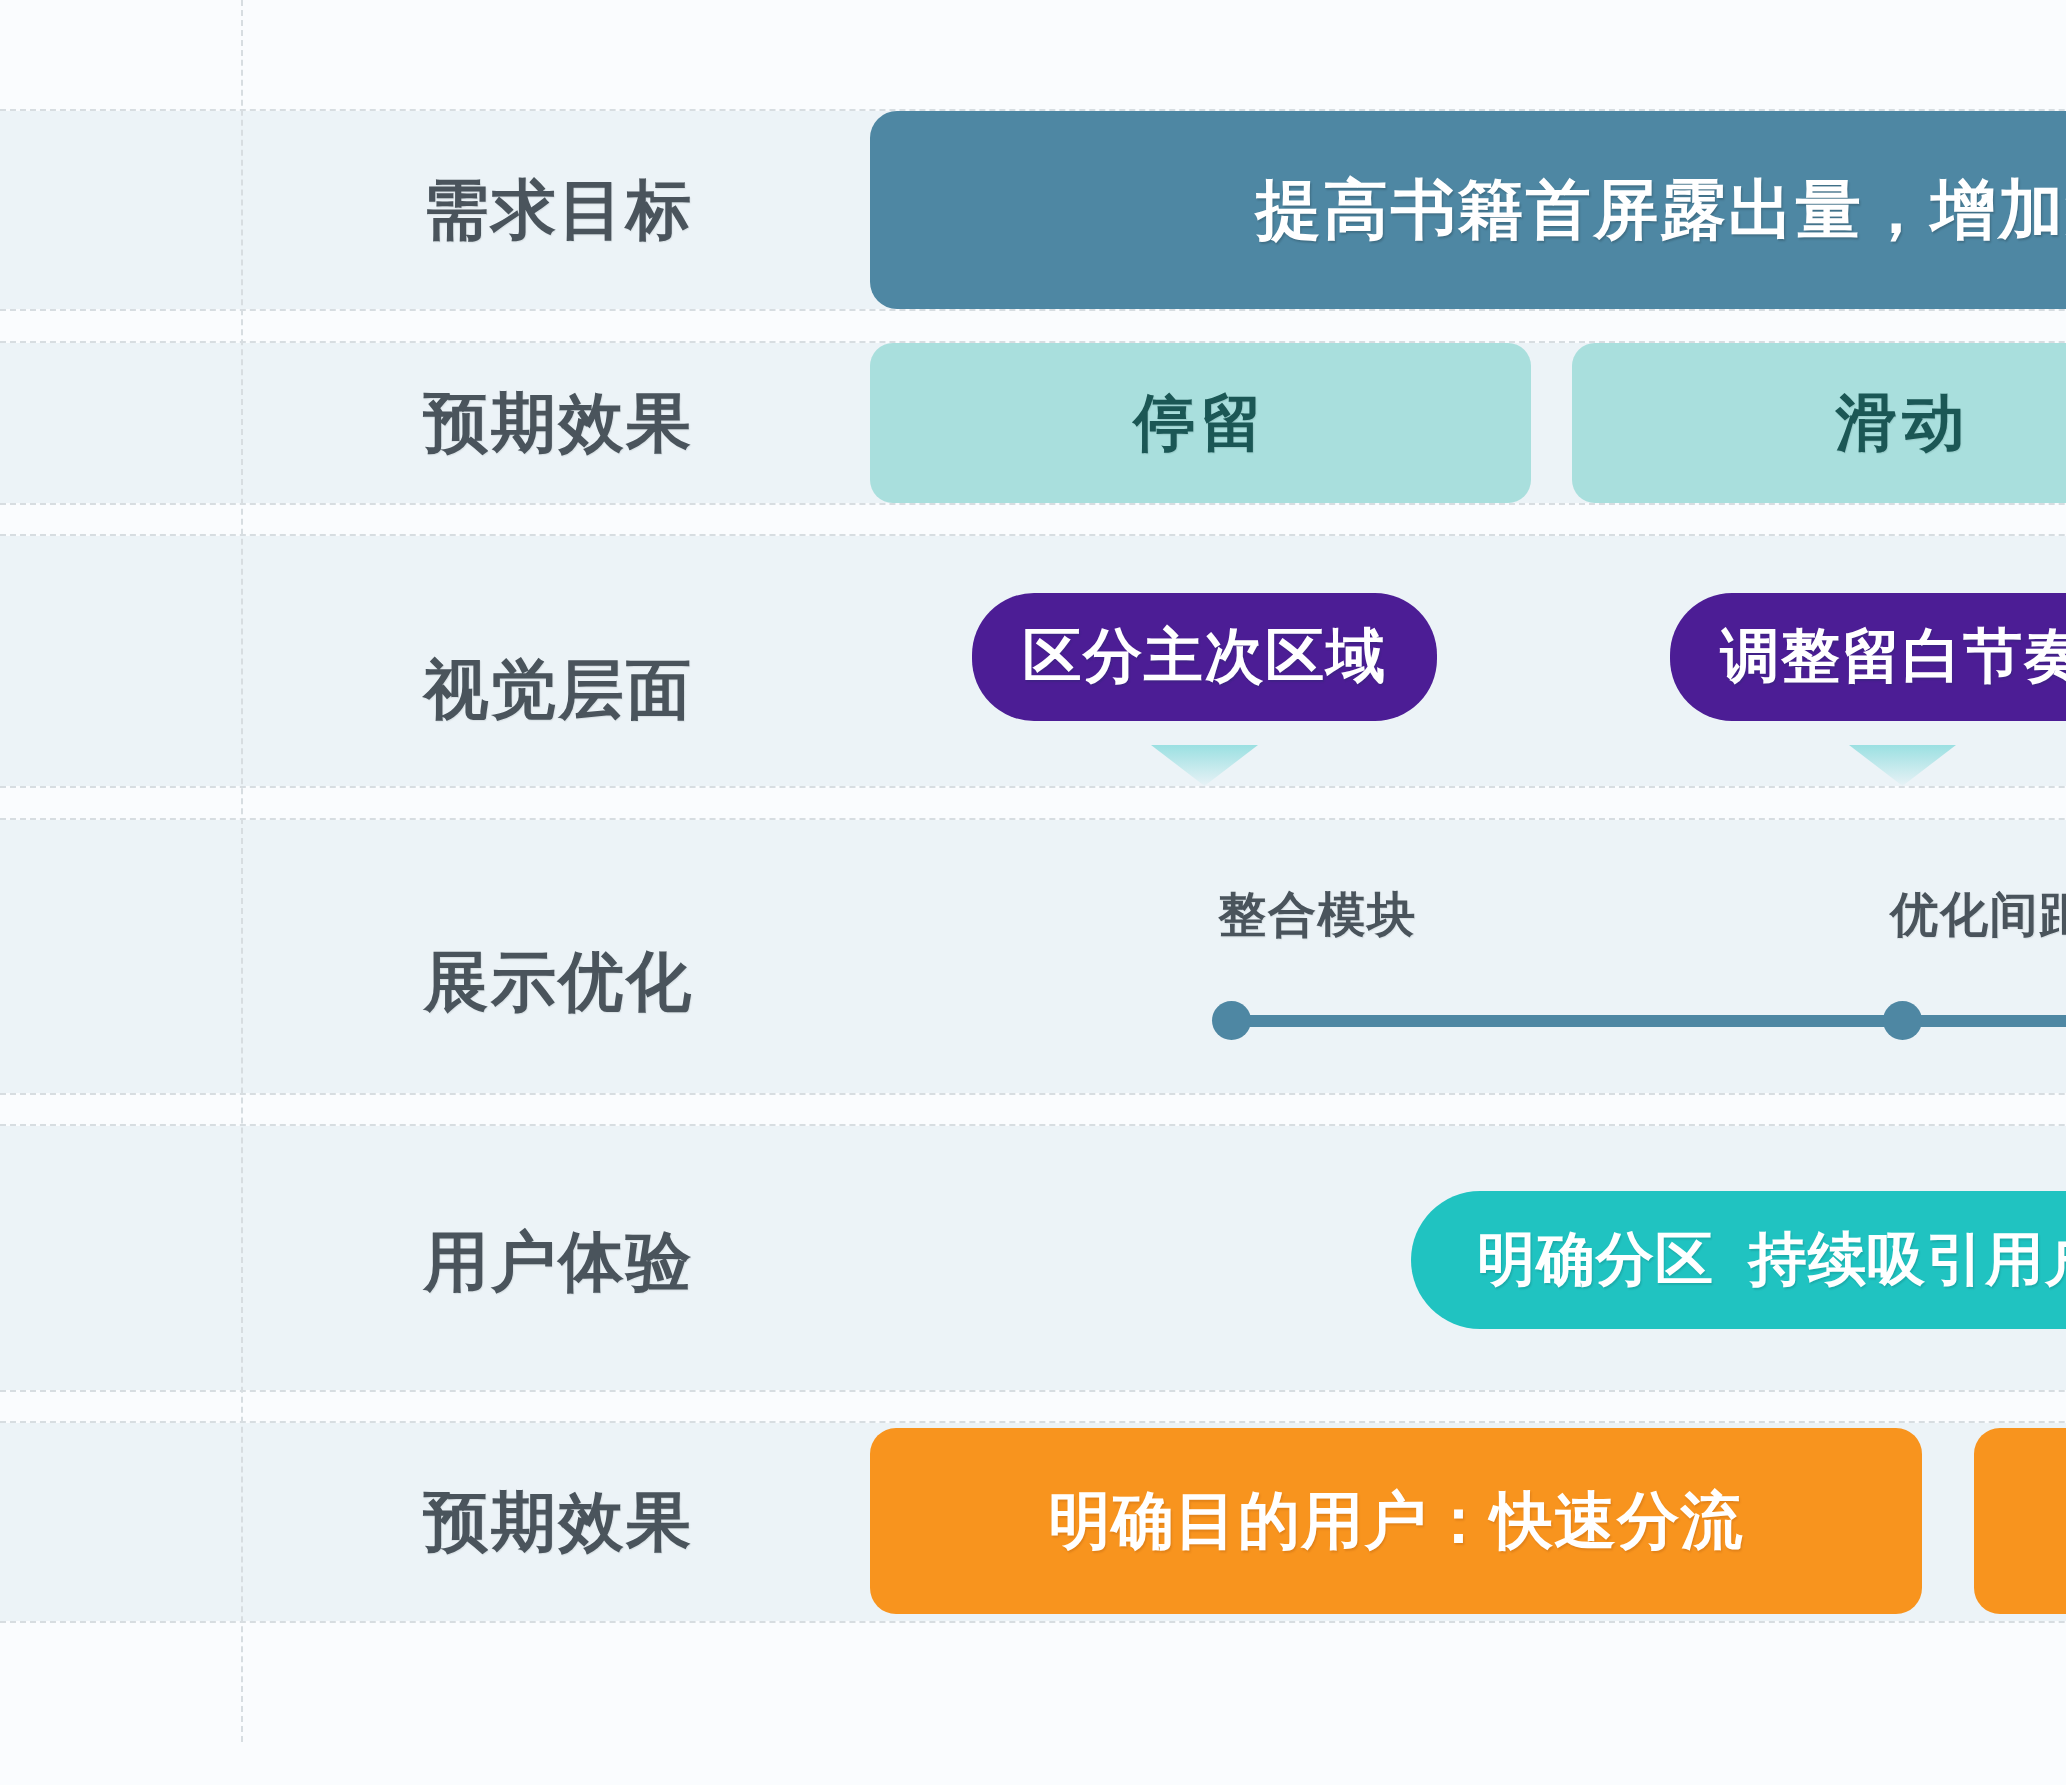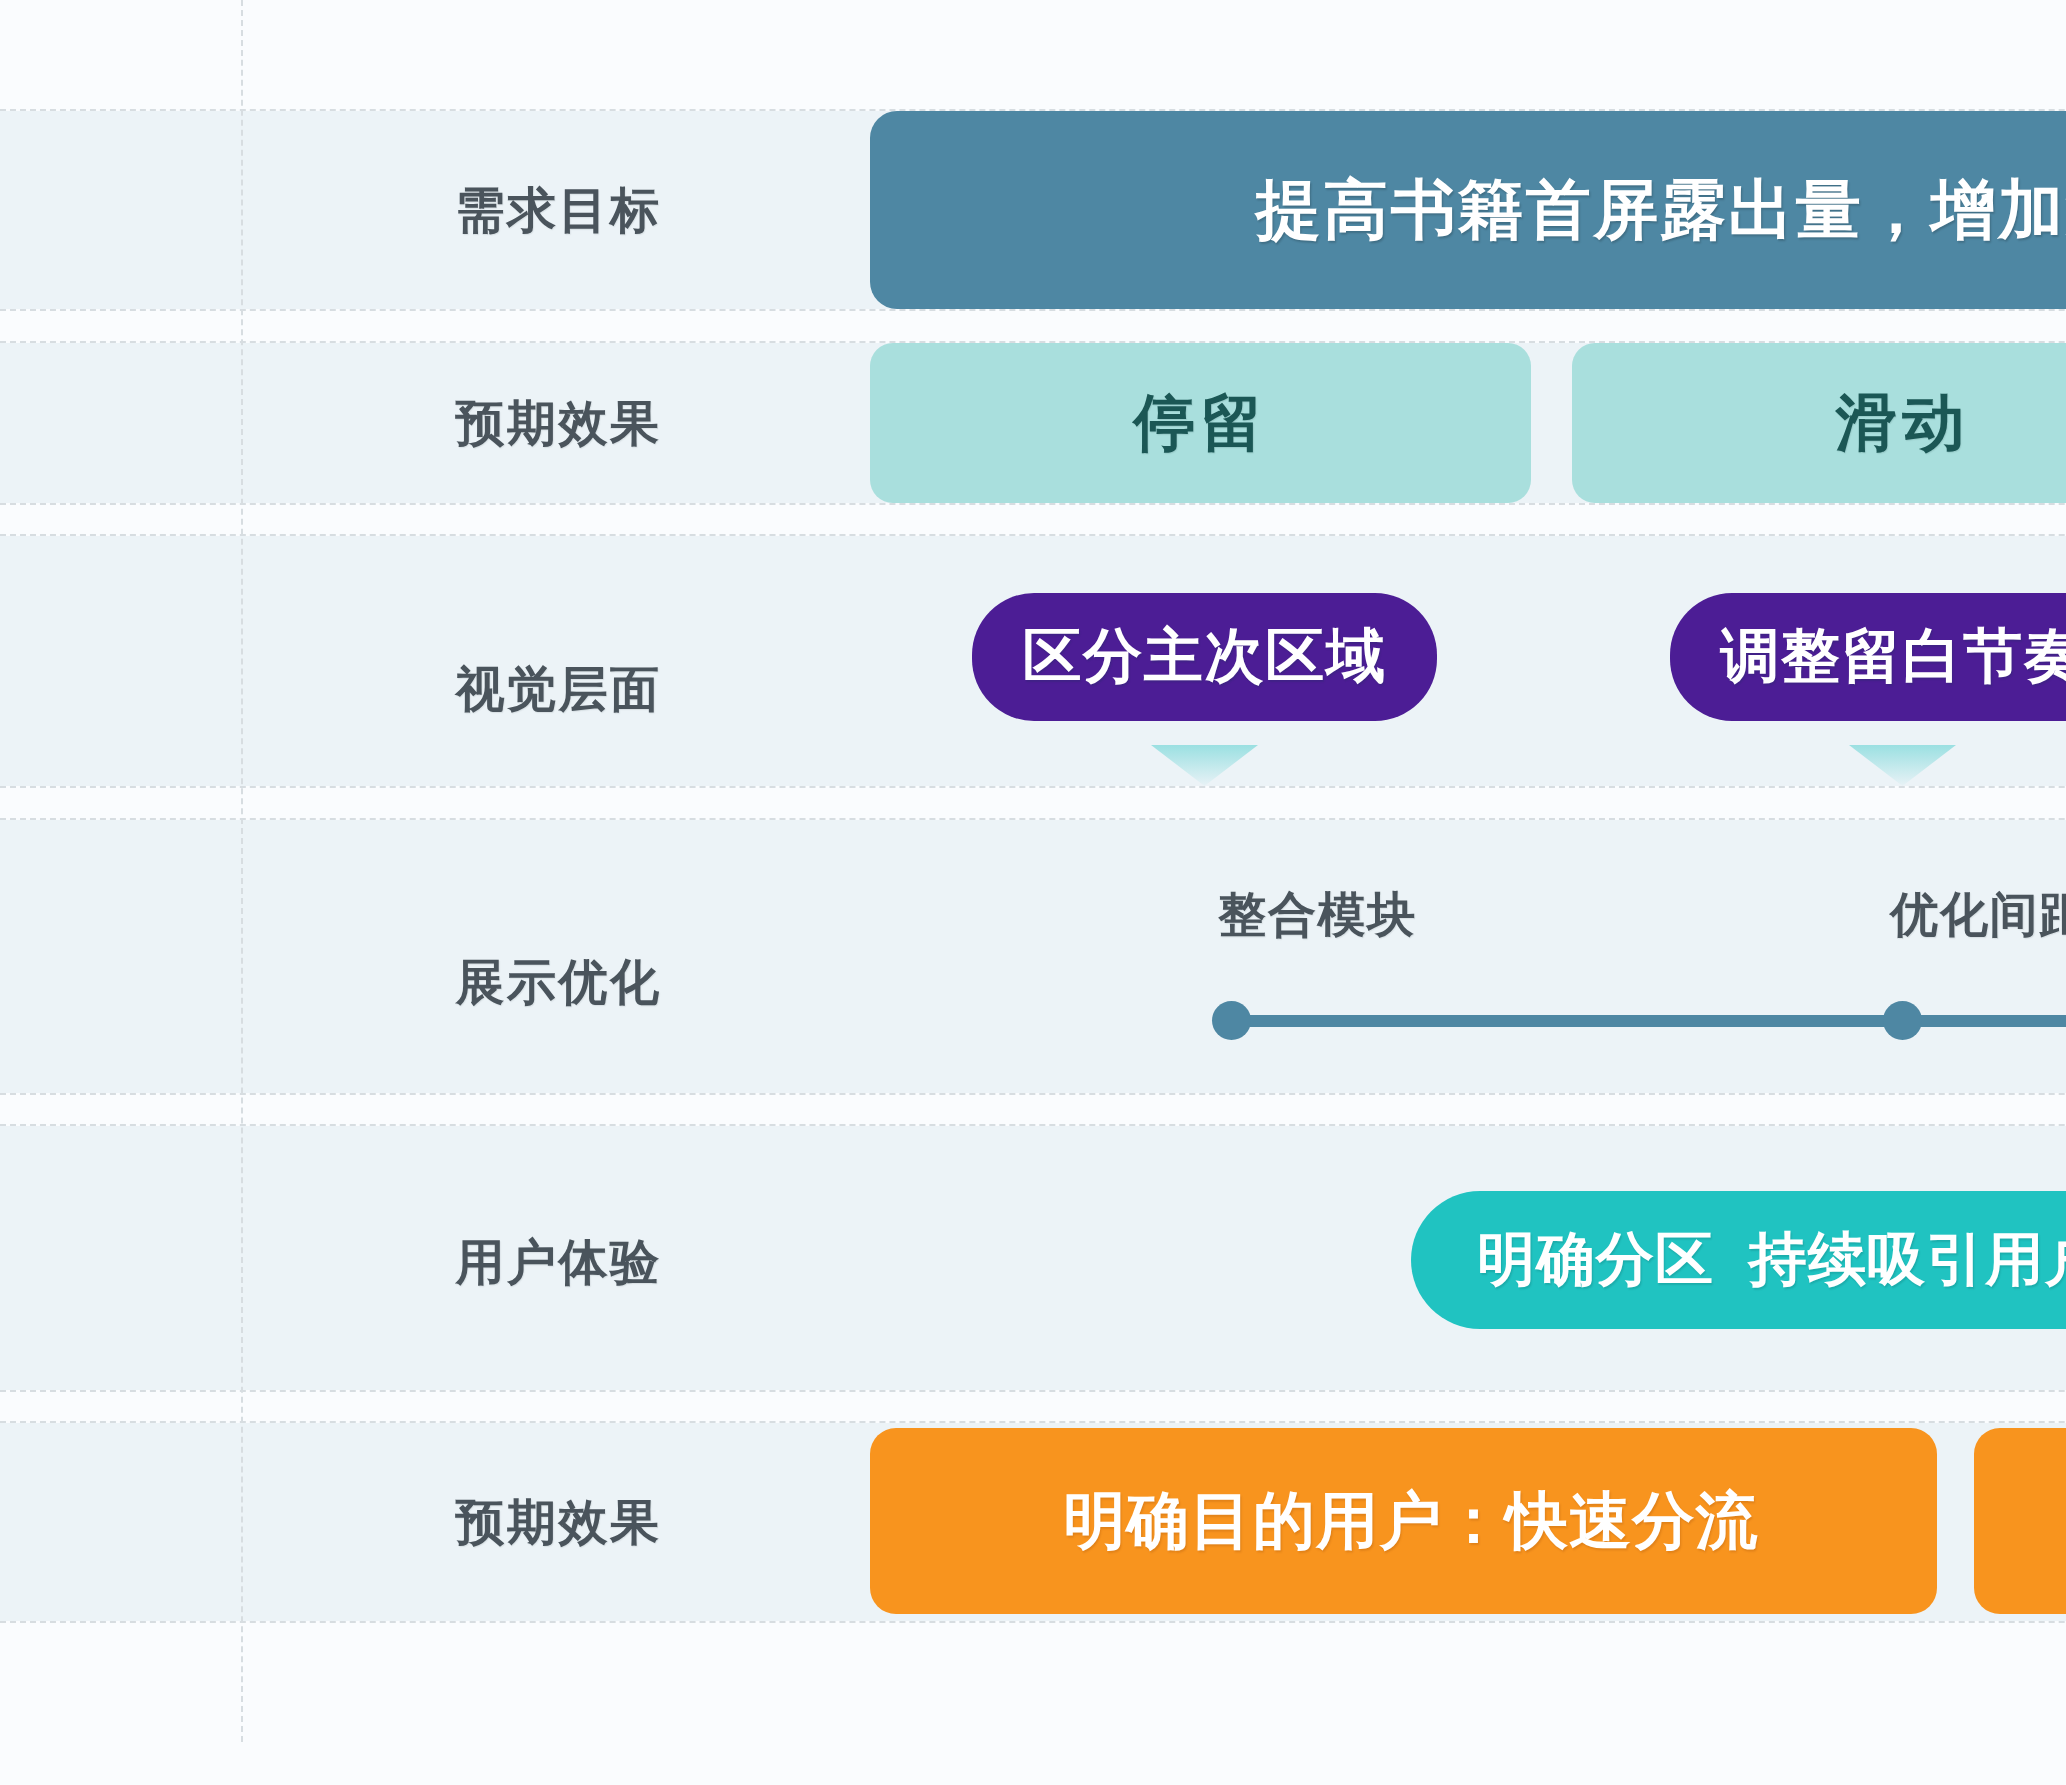--- a/index.html
+++ b/index.html
@@ -10,21 +10,21 @@
   }
   
   .strip{position:absolute;left:0;width:3174px;background:#fafcfe;}
   .strip.mid{border-top:2.9px dashed #d7dde1;border-bottom:2.9px dashed #d7dde1;box-sizing:border-box;}
   .strip.top{border-bottom:2.9px dashed #d7dde1;box-sizing:border-box;}
   .strip.bot{border-top:2.9px dashed #d7dde1;box-sizing:border-box;}
   .vline{position:absolute;top:0;height:1742px;width:0;border-left:2.9px dashed #d7dde1;}
   
   .rowlabel{
     position:absolute;left:393px;width:331px;height:64px;line-height:64px;
-    text-align:center;font-size:49px;font-weight:700;color:#4a545c;
+    text-align:center;font-size:65px;font-weight:700;color:#4a545c;
     letter-spacing:2.5px;text-shadow:0.8px 1.2px 1.2px rgba(60,70,80,0.12);white-space:nowrap;
   }
   
   .banner{
     position:absolute;left:870px;top:111px;width:2064px;height:198px;
     background:#4e87a3;border-radius:27px;
     display:flex;align-items:center;justify-content:center;
     color:#ffffff;font-size:65px;font-weight:700;letter-spacing:2.5px;
     text-shadow:1.2px 1.7px 2.1px rgba(0,0,0,0.18);white-space:nowrap;
   }
@@ -107,15 +107,15 @@
 <div class="ms-label" style="left:1717px;">优化间距</div>
 
 <div class="tline"></div>
 <div class="tdot" style="left:1212px;"></div>
 <div class="tdot" style="left:1883px;"></div>
 
 <div class="rowlabel" style="top:1230px;">用户体验</div>
 <div class="widepill">明确分区  持续吸引用户下滑浏览</div>
 
 <div class="rowlabel" style="top:1490px;">预期效果</div>
-<div class="orbox" style="left:870px;width:1052px;padding-left:15px;">明确目的用户：快速分流</div>
+<div class="orbox" style="left:870px;width:1052px;">明确目的用户：快速分流</div>
 <div class="orbox" style="left:1974px;width:960px;">普通用户：有兴趣下滑浏览</div>
 
 
 </body></html>

